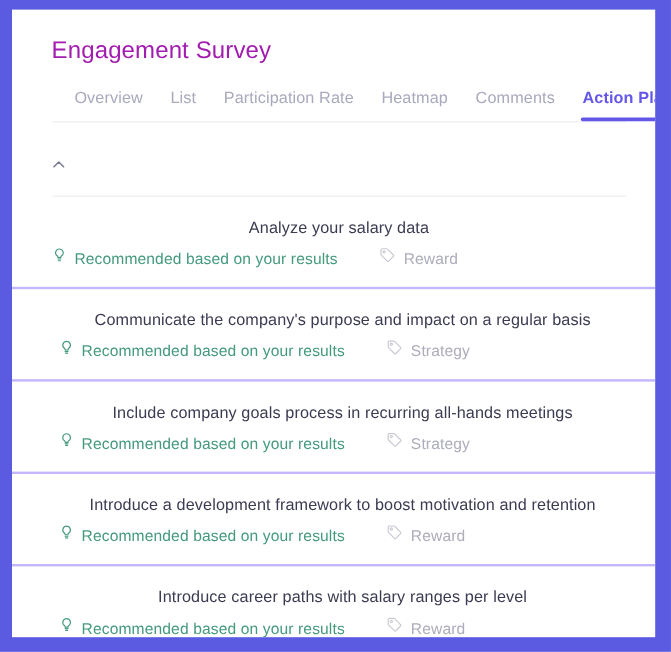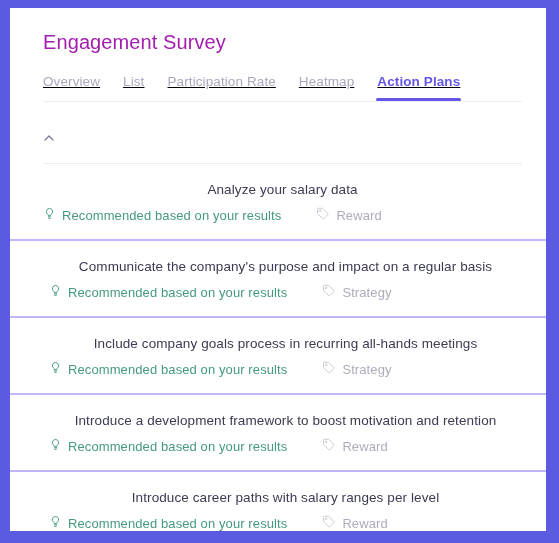--- a/index.html
+++ b/index.html
@@ -41,24 +41,23 @@
     color: #a21caf;
     letter-spacing: 0.1px;
     padding: 20px 0 0 33px;
     line-height: 28px;
   }
 
   
   .tab-bar {
     display: flex;
     align-items: flex-end;
-    padding: 0 0 0 33px;
+    padding: 0 0 0 52px;
     margin-top: 18px;
     gap: 0;
-    text-decoration: underline;
   }
 
   .tab {
     position: relative;
     font-size: 13.5px;
     color: #a9a9bd;
     padding: 0 0 12px 0;
     margin-right: 23px;
     white-space: nowrap;
     cursor: pointer;
@@ -180,20 +179,21 @@
 <div id="app-frame">
   <div id="content-card">
 
     <h1 class="page-title">Engagement Survey</h1>
 
     <div class="tab-bar" id="tab-bar">
         <div class="tab">Overview</div>
         <div class="tab">List</div>
         <div class="tab">Participation Rate</div>
         <div class="tab">Heatmap</div>
+        <div class="tab">Comments</div>
         <div class="tab is-active">Action Plans</div>
       </div>
     <div class="tab-rule"></div>
 
     <div class="section-head">
       <span class="chevron-up">
         <svg viewBox="0 0 12 12" width="12" height="12" aria-hidden="true">
           <path d="M2 8 L6 4 L10 8" fill="none" stroke="#7b7b96" stroke-width="1.3" stroke-linecap="round" stroke-linejoin="round"></path>
         </svg>
       </span>

